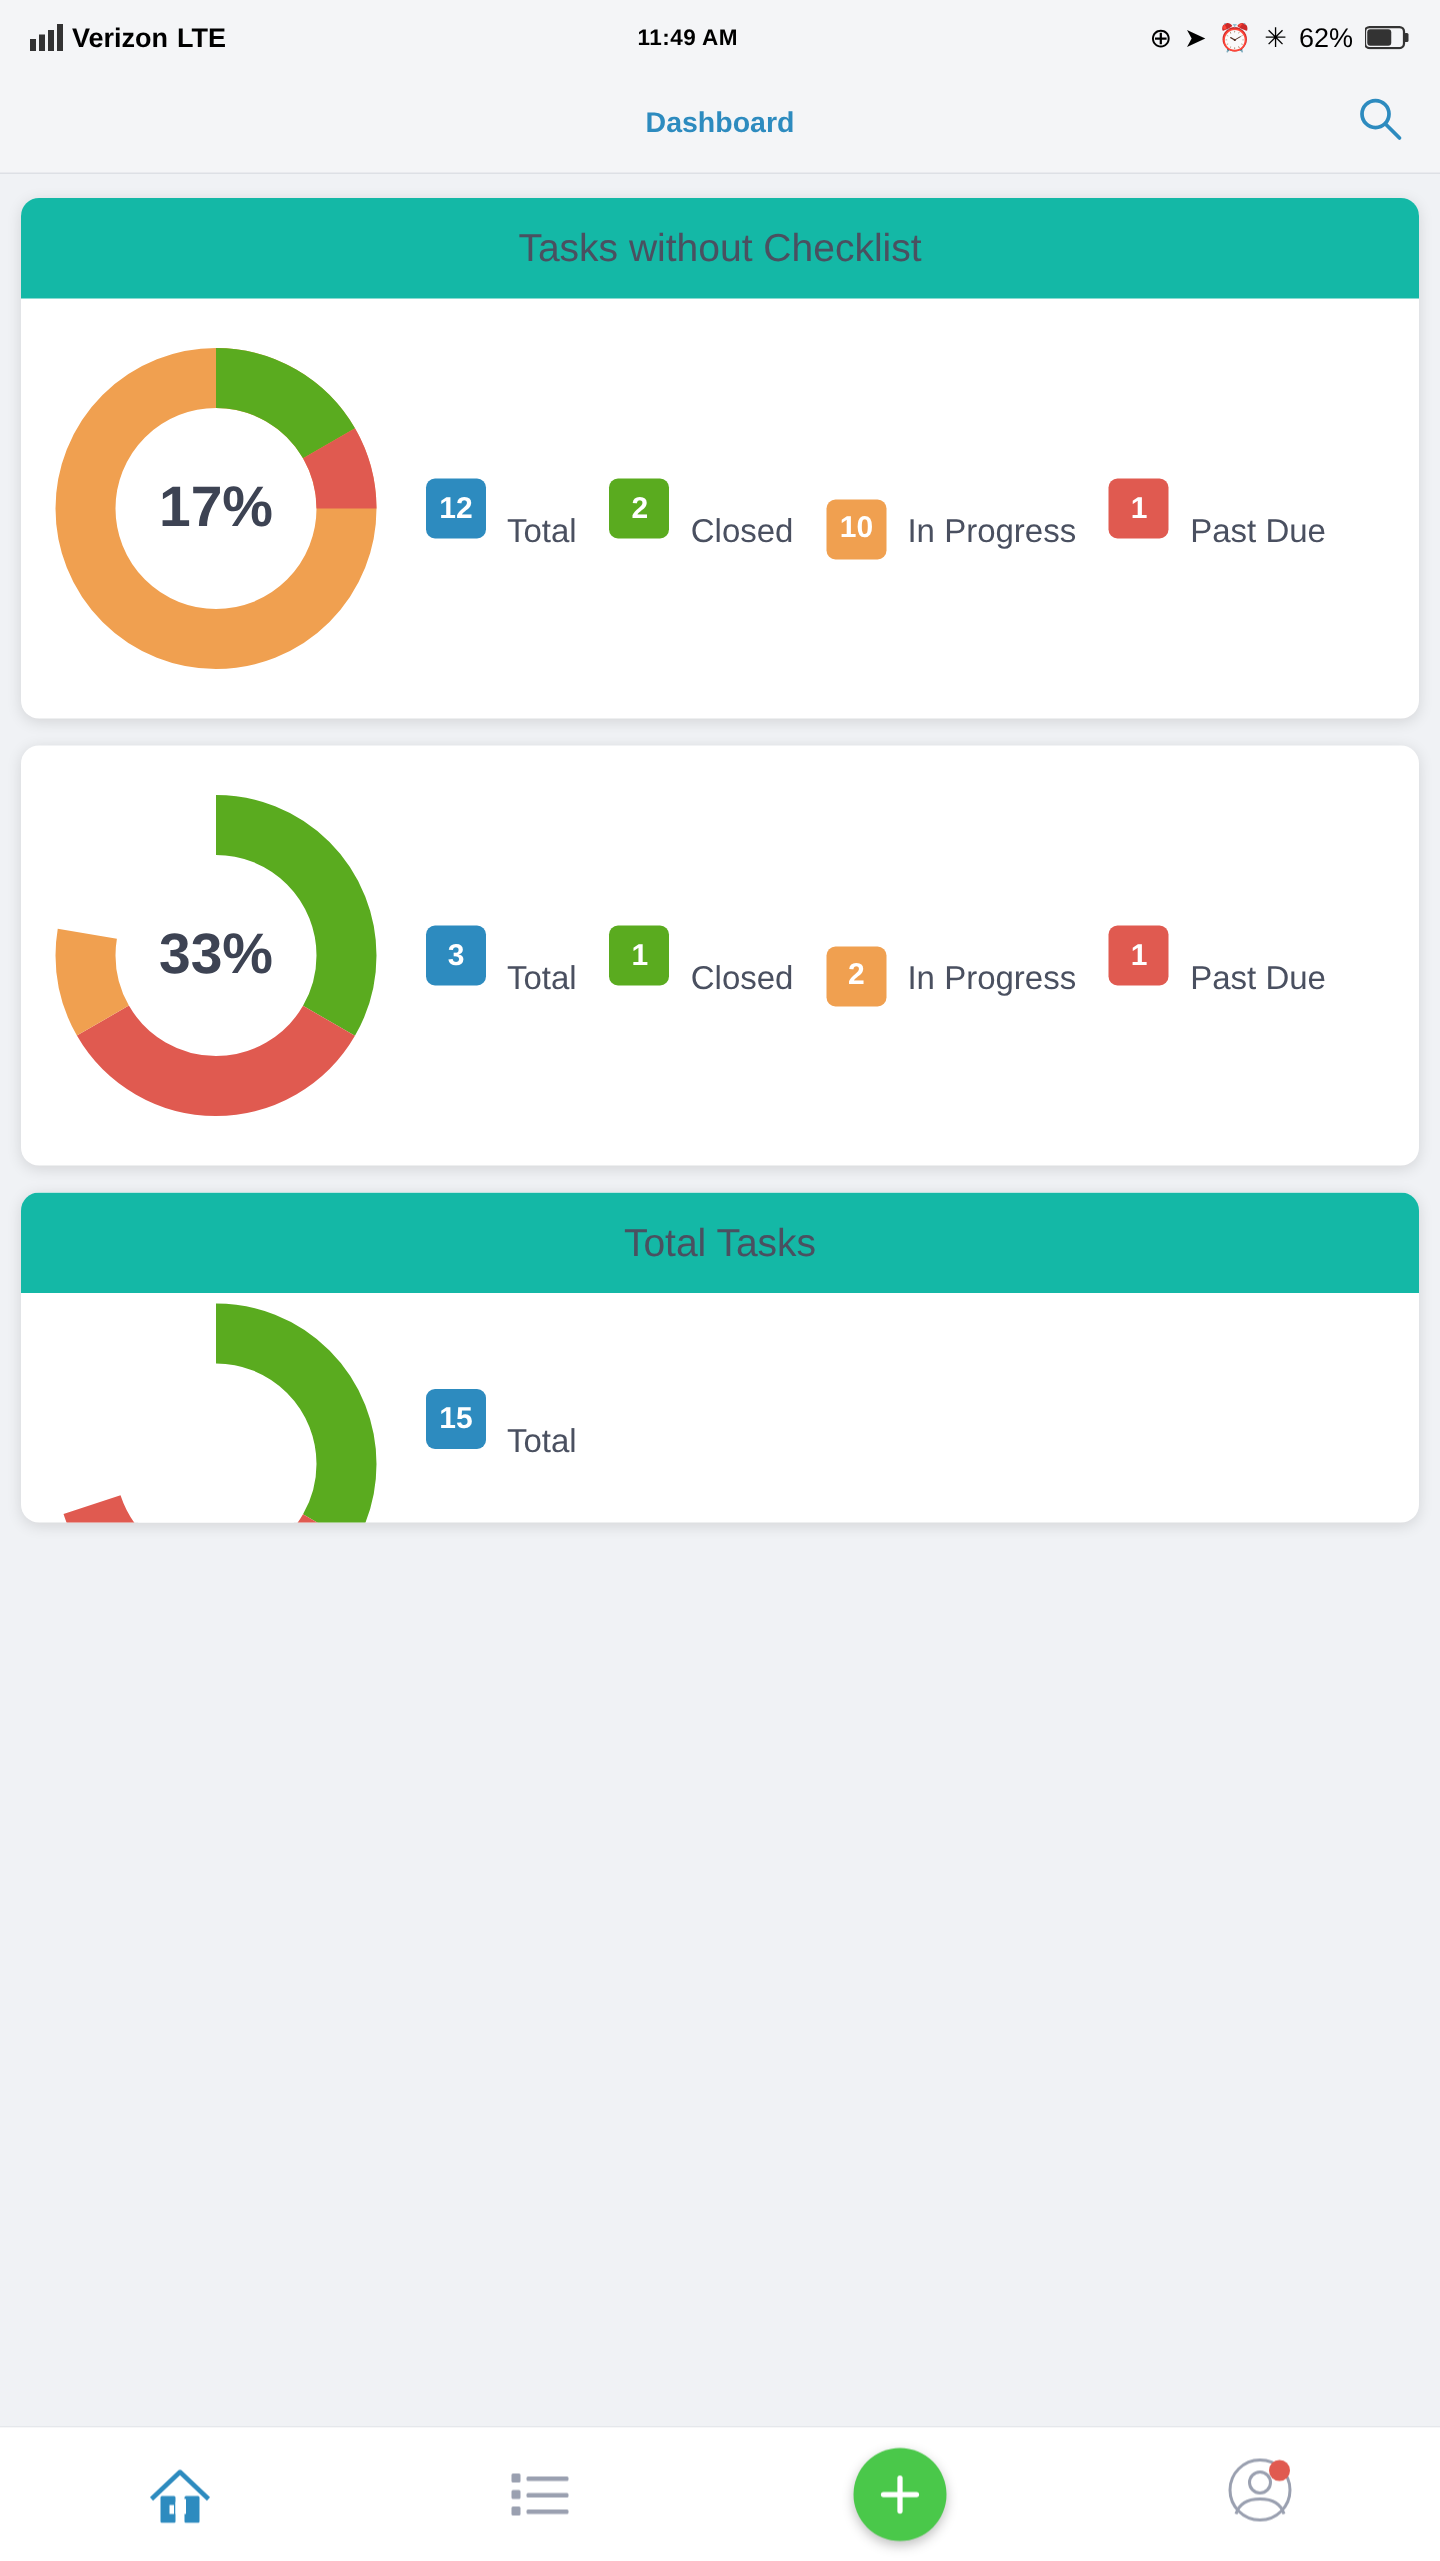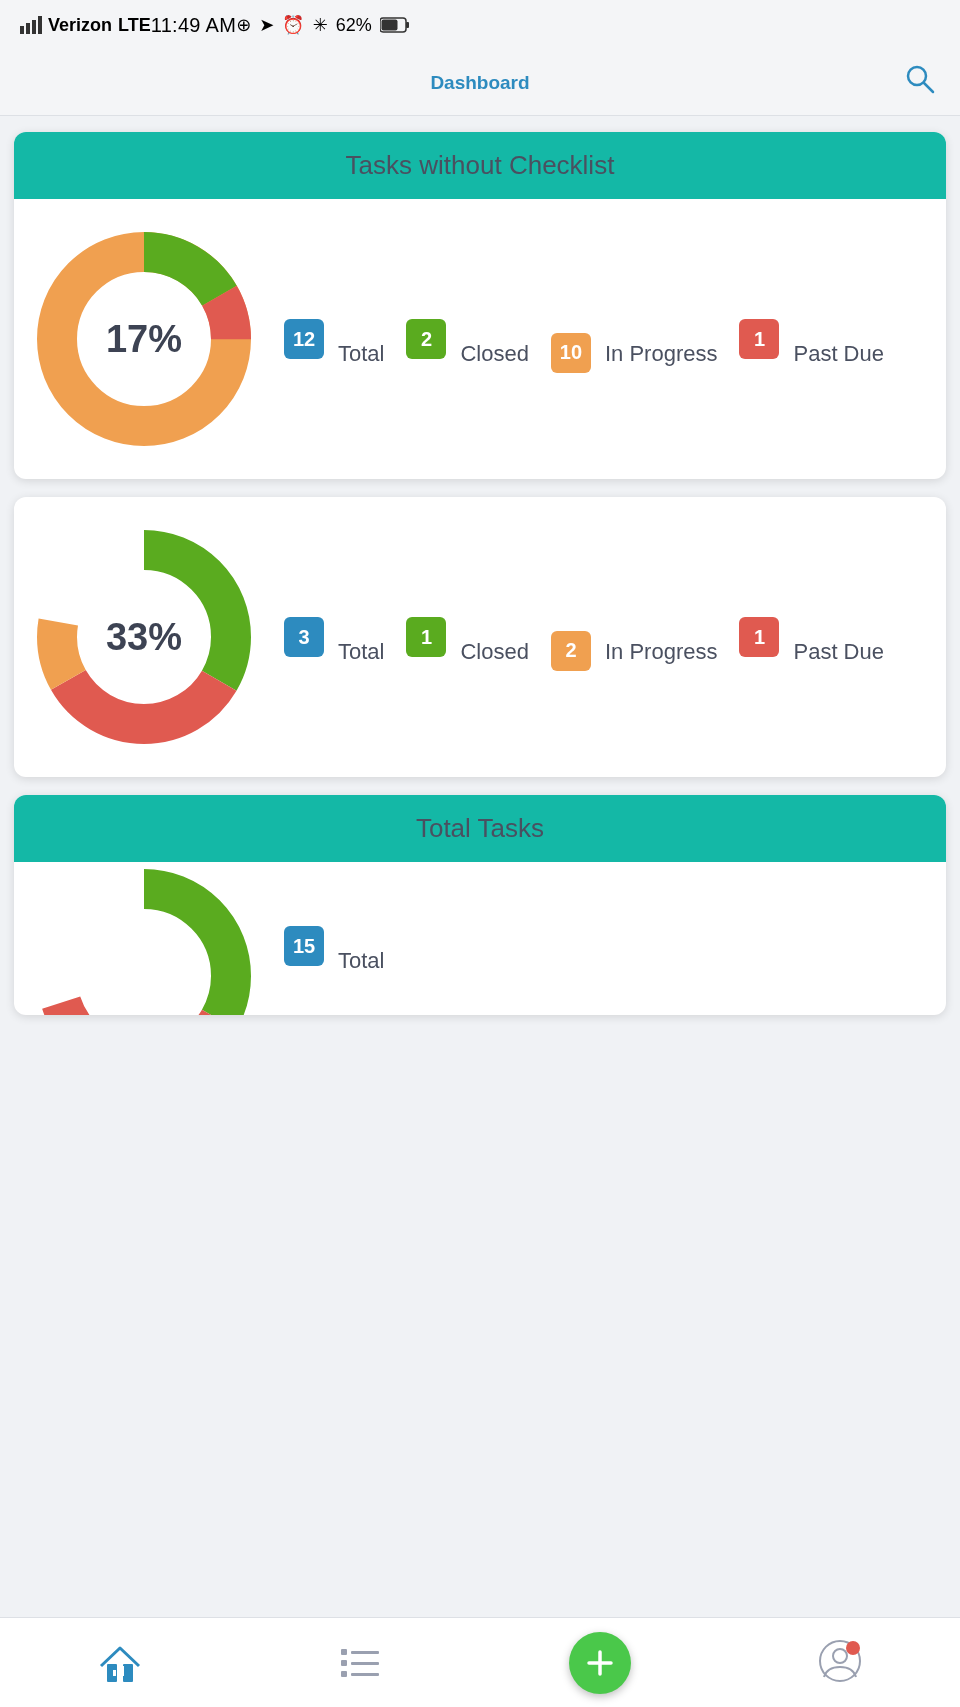--- a/index.html
+++ b/index.html
@@ -11,33 +11,34 @@
       width: 960px;
       min-height: 1707px;
       overflow-x: hidden;
     }
 
     
     .status-bar {
       background: #f4f5f7;
       display: flex;
       align-items: center;
+      justify-content: space-between;
       padding: 0 20px;
       height: 50px;
     }
     .status-left {
       display: flex;
       align-items: center;
       gap: 6px;
       font-size: 18px;
       font-weight: 600;
     }
     .status-center {
-      font-size: 20px;
-      font-weight: 400;
+      font-size: 15px;
+      font-weight: 700;
       letter-spacing: 0.3px;
     }
     .status-right {
       display: flex;
       align-items: center;
       gap: 8px;
       font-size: 18px;
     }
 
     

